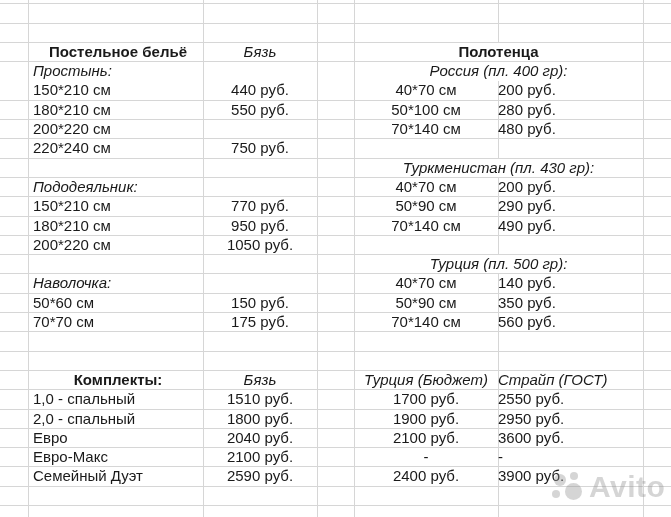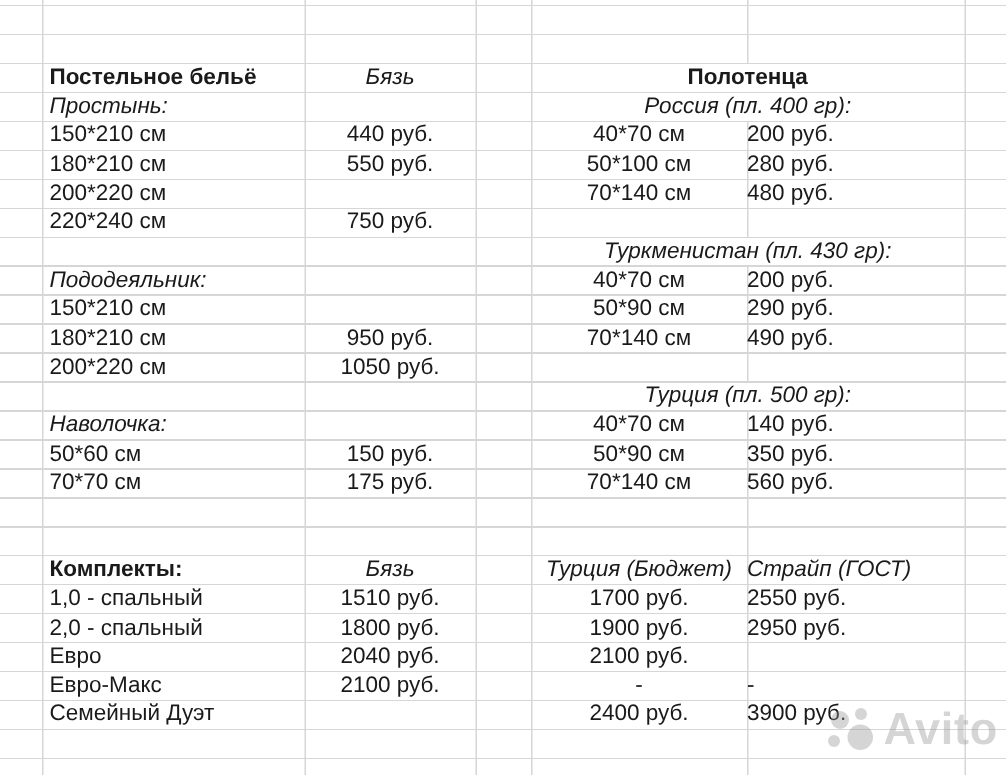--- a/index.html
+++ b/index.html
@@ -21,21 +21,21 @@
     display:grid;
     grid-template-columns:28px 175px 114px 37px 144px 145px 28px;
     grid-template-rows:3.3px repeat(26, 19.3px) 1fr;
   }
   .cell { font-size:15px; line-height:19.3px; height:19.3px; white-space:nowrap; }
   .cB  { grid-column:2; text-align:left; padding-left:5px; }
   .cC  { grid-column:3; text-align:center; }
   .cE  { grid-column:5; text-align:center; }
   .cF  { grid-column:6; text-align:left; }
   .cEF { grid-column:5 / span 2; text-align:center; }
-  .b { font-weight:700; }
+  .b { font-weight:700;text-align:center; }
   .i { font-style:italic; }
   
   .watermark {
     position:absolute; left:551px; top:471px; display:flex; align-items:center;
     color:rgba(150,150,150,0.40);
   }
   .wm-dots { position:relative; width:38px; height:31px; flex:0 0 auto; }
   .wm-dots i { position:absolute; border-radius:50%; background:rgba(150,150,150,0.40); }
   .wm-d1 { left:3px;  top:3px;  width:12px; height:12px; }
   .wm-d2 { left:19px; top:1px;  width:8px;  height:8px; }
@@ -86,20 +86,21 @@
     <div class="cell cB" style="grid-row:9">220*240 см</div>
     <div class="cell cC" style="grid-row:9">750 руб.</div>
 
     <div class="cell cEF i" style="grid-row:10">Туркменистан (пл. 430 гр):</div>
 
     <div class="cell cB i" style="grid-row:11">Пододеяльник:</div>
     <div class="cell cE" style="grid-row:11">40*70 см</div>
     <div class="cell cF" style="grid-row:11">200 руб.</div>
 
     <div class="cell cB" style="grid-row:12">150*210 см</div>
+    <div class="cell cC" style="grid-row:12">770 руб.</div>
     <div class="cell cE" style="grid-row:12">50*90 см</div>
     <div class="cell cF" style="grid-row:12">290 руб.</div>
 
     <div class="cell cB" style="grid-row:13">180*210 см</div>
     <div class="cell cC" style="grid-row:13">950 руб.</div>
     <div class="cell cE" style="grid-row:13">70*140 см</div>
     <div class="cell cF" style="grid-row:13">490 руб.</div>
 
     <div class="cell cB" style="grid-row:14">200*220 см</div>
     <div class="cell cC" style="grid-row:14">1050 руб.</div>
@@ -131,27 +132,29 @@
     <div class="cell cF" style="grid-row:22">2550 руб.</div>
 
     <div class="cell cB" style="grid-row:23">2,0 - спальный</div>
     <div class="cell cC" style="grid-row:23">1800 руб.</div>
     <div class="cell cE" style="grid-row:23">1900 руб.</div>
     <div class="cell cF" style="grid-row:23">2950 руб.</div>
 
     <div class="cell cB" style="grid-row:24">Евро</div>
     <div class="cell cC" style="grid-row:24">2040 руб.</div>
     <div class="cell cE" style="grid-row:24">2100 руб.</div>
+    <div class="cell cF" style="grid-row:24">3600 руб.</div>
 
     <div class="cell cB" style="grid-row:25">Евро-Макс</div>
     <div class="cell cC" style="grid-row:25">2100 руб.</div>
     <div class="cell cE" style="grid-row:25">-</div>
     <div class="cell cF" style="grid-row:25">-</div>
 
     <div class="cell cB" style="grid-row:26">Семейный Дуэт</div>
+    <div class="cell cC" style="grid-row:26">2590 руб.</div>
     <div class="cell cE" style="grid-row:26">2400 руб.</div>
     <div class="cell cF" style="grid-row:26">3900 руб.</div>
 
   </div>
 
   <div class="watermark">
     <span class="wm-dots">
       <i class="wm-d1"></i>
       <i class="wm-d2"></i>
       <i class="wm-d3"></i>

